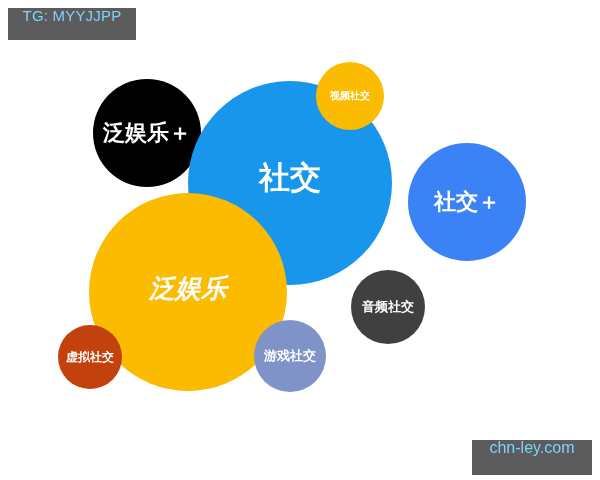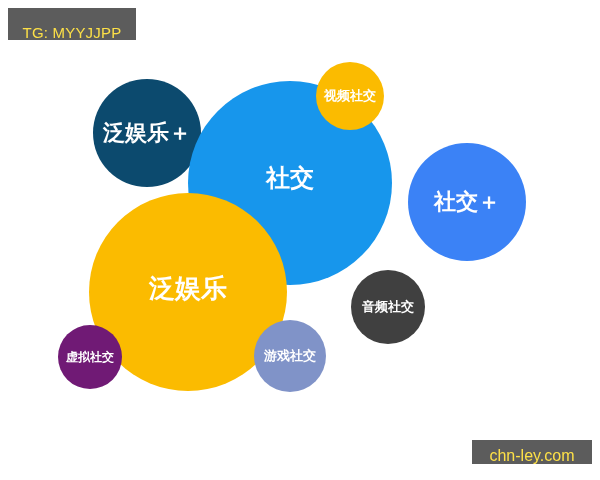--- a/index.html
+++ b/index.html
@@ -1,66 +1,66 @@
 <!DOCTYPE html>
 <html><head>
   <meta charset="utf-8">
   <style>
     html, body { margin: 0; padding: 0; }
     body {
       width: 600px; height: 480px; background: #ffffff; position: relative; overflow: hidden;
       font-family: "DejaVu Sans", "Liberation Sans", sans-serif;
     }
     .watermark {
-      position: absolute; background: #5c5c5c; color: #fde047;
+      position: absolute; background: #5c5c5c; color: #7dd3fc;
       font-family: "Liberation Sans", "DejaVu Sans", sans-serif;
       font-size: 15px; line-height: 1;
-      display: flex; align-items: flex-end; justify-content: center;
+      display: flex; align-items: flex-start; justify-content: center;
     }
     .wm-top { left: 8px; top: 8px; width: 128px; height: 32px; letter-spacing: 0.2px; }
-    .wm-bottom { left: 472px; top: 440px; width: 120px; height: 24px; font-size: 16px; }
+    .wm-bottom { left: 472px; top: 440px; width: 120px; height: 35px; font-size: 16px; }
     .bubble {
       position: absolute; border-radius: 50%;
       display: flex; align-items: center; justify-content: center;
       color: #ffffff; font-weight: bold; white-space: nowrap;
     }
     .bubble span { display: block; }
   </style>
 </head>
 <body>
 
 <div class="watermark wm-top">
   <span>TG: MYYJJPP</span>
 </div>
 
-<div class="bubble" style="left:93px; top:79px; width:108px; height:108px; background:#0c4a6e; font-size:22px; z-index:1;">
+<div class="bubble" style="left:93px; top:79px; width:108px; height:108px; background:#000000; font-size:22px; z-index:1;">
   <span>泛娱乐＋</span>
 </div>
 
-<div class="bubble" style="left:188px; top:81px; width:204px; height:204px; background:#1796ec; font-size:24px; z-index:2;">
+<div class="bubble" style="left:188px; top:81px; width:204px; height:204px; background:#1796ec; font-size:31px; z-index:2;">
   <span style="margin-top:-10px;">社交</span>
 </div>
 
-<div class="bubble" style="left:316px; top:62px; width:68px; height:68px; background:#fbbb00; font-size:13px; z-index:3;">
+<div class="bubble" style="left:316px; top:62px; width:68px; height:68px; background:#fbbb00; font-size:10px; z-index:3;">
   <span>视频社交</span>
 </div>
 
 <div class="bubble" style="left:408px; top:143px; width:118px; height:118px; background:#3b82f6; font-size:22px; z-index:1;">
   <span>社交＋</span>
 </div>
 
 <div class="bubble" style="left:89px; top:193px; width:198px; height:198px; background:#fbbb00; font-size:26px; z-index:4;">
-  <span style="margin-top:-8px;">泛娱乐</span>
+  <span style="margin-top:-8px;font-style:italic;">泛娱乐</span>
 </div>
 
 <div class="bubble" style="left:351px; top:270px; width:74px; height:74px; background:#404040; font-size:13px; z-index:1;">
   <span>音频社交</span>
 </div>
 
-<div class="bubble" style="left:58px; top:325px; width:64px; height:64px; background:#701a75; font-size:12px; z-index:5;">
+<div class="bubble" style="left:58px; top:325px; width:64px; height:64px; background:#c2410c; font-size:12px; z-index:5;">
   <span>虚拟社交</span>
 </div>
 
 <div class="bubble" style="left:254px; top:320px; width:72px; height:72px; background:#8093c8; font-size:13px; z-index:5;">
   <span>游戏社交</span>
 </div>
 
 <div class="watermark wm-bottom">
   <span>chn-ley.com</span>
 </div>

